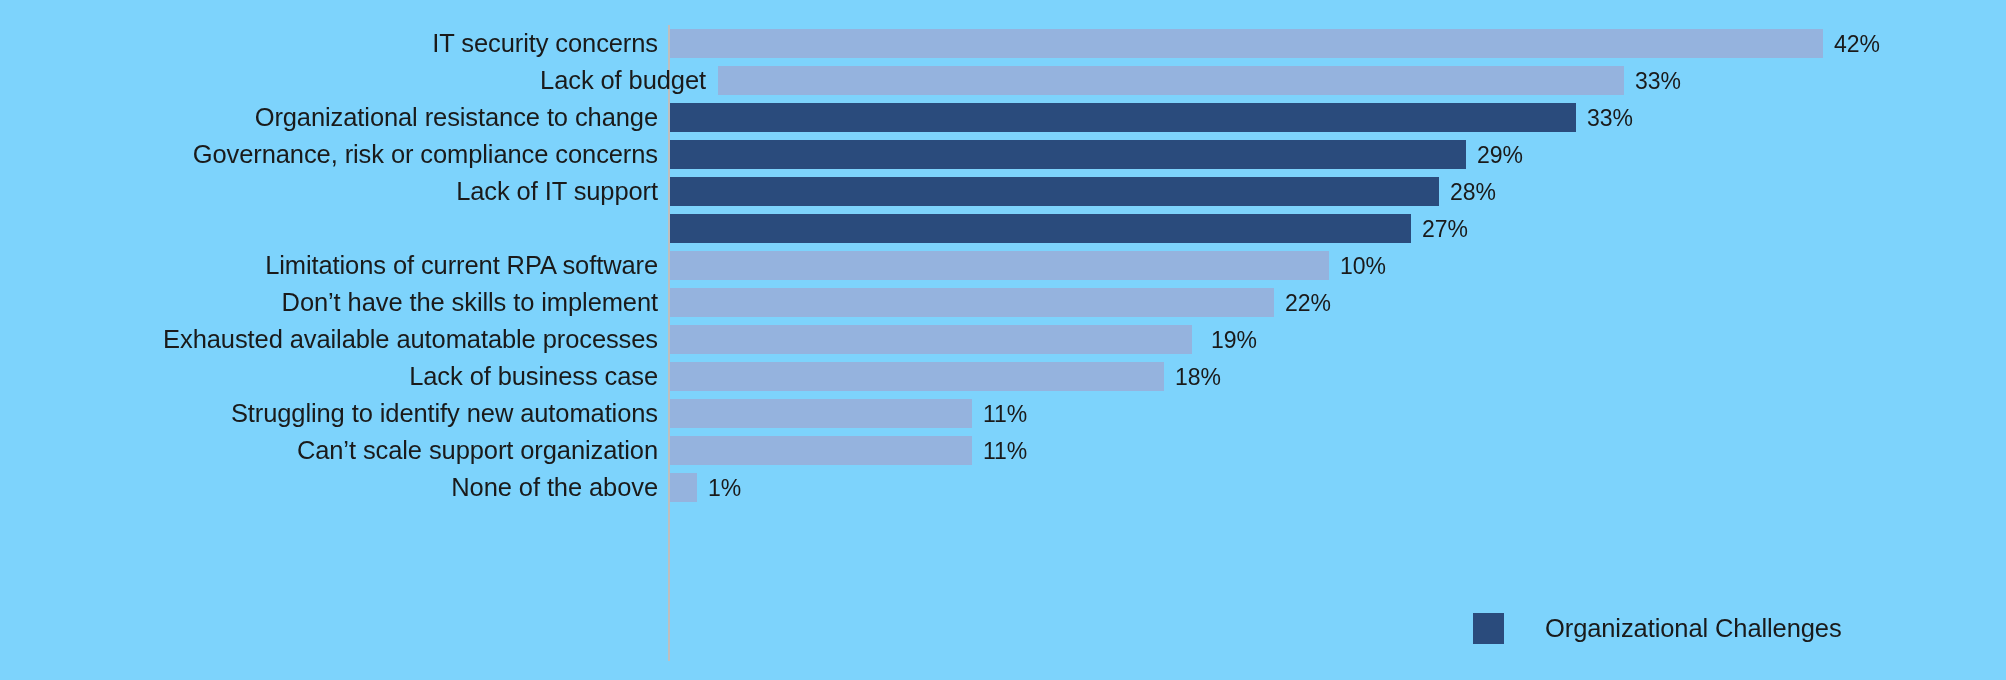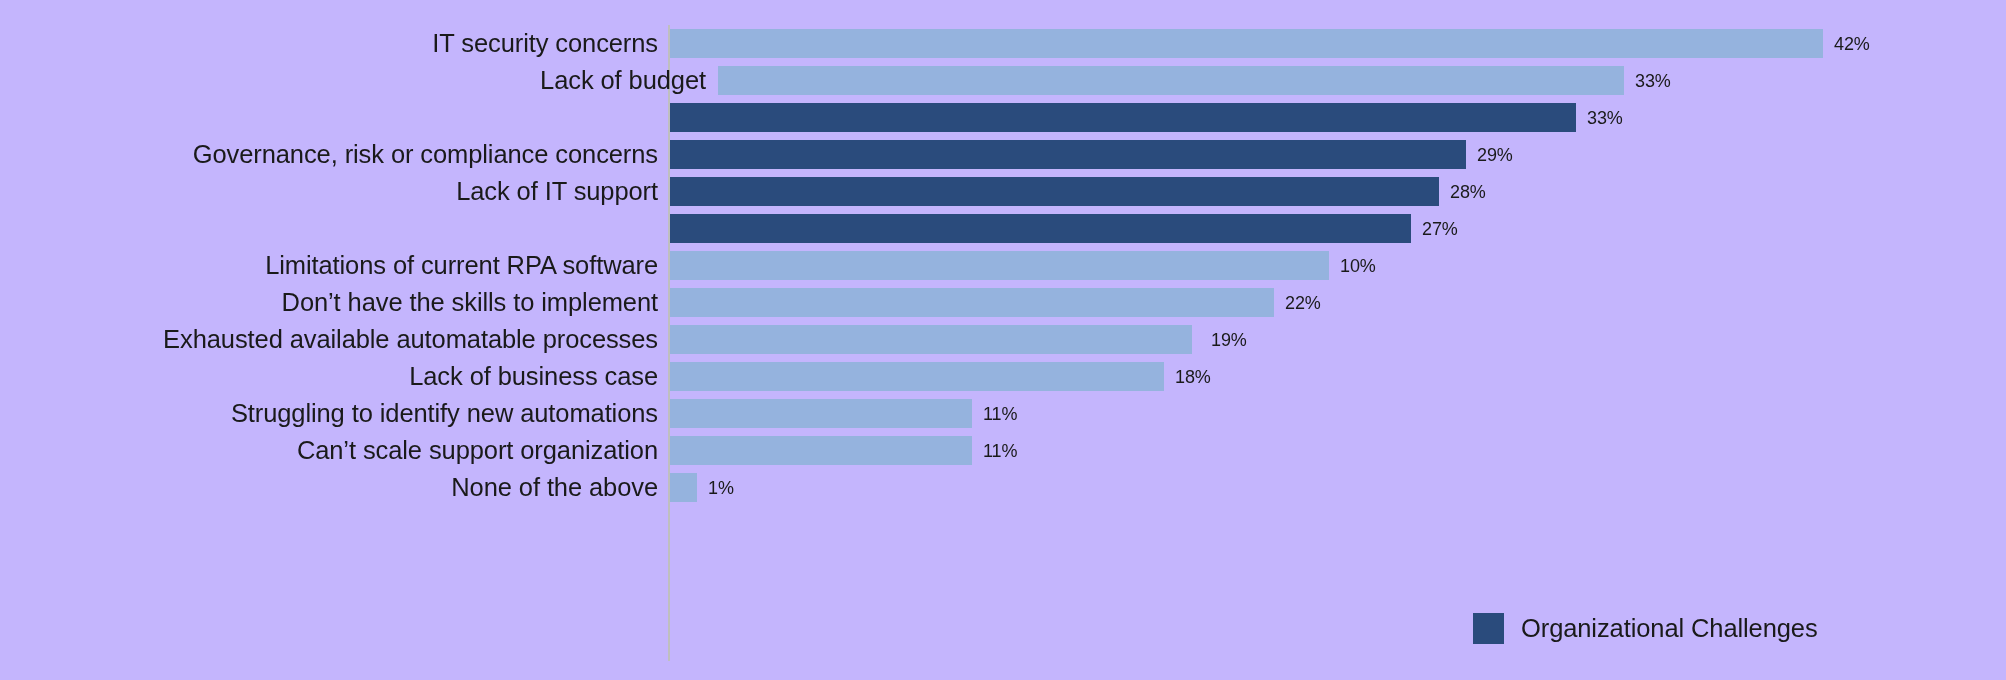--- a/index.html
+++ b/index.html
@@ -10,21 +10,21 @@
   body {
     width: 2006px;
     height: 680px;
     font-family: "Liberation Sans", "DejaVu Sans", sans-serif;
     overflow: hidden;
   }
   #chart-root {
     position: relative;
     width: 2006px;
     height: 680px;
-    background: #c4b5fd;
+    background: #7dd3fc;
   }
   
   #plot-area {
     position: absolute;
     left: 0;
     top: 0;
     width: 2006px;
     height: 680px;
   }
   #category-axis-line {
@@ -60,32 +60,33 @@
     height: 29px;
   }
   .bar.light { background: #95b3de; }
   .bar.dark  { background: #2a4b7c; }
   .value-label {
     position: absolute;
     top: 0;
     height: 37px;
     line-height: 38px;
     white-space: nowrap;
-    font-size: 18px;
+    font-size: 23px;
     color: #1a1a1a;
     letter-spacing: -0.1px;
   }
   
   #legend {
     position: absolute;
     left: 1473px;
     top: 608px;
     display: flex;
     align-items: center;
     height: 40px;
+    gap: 24px;
   }
   #legend-swatch {
     width: 31px;
     height: 31px;
     background: #2a4b7c;
     flex: 0 0 auto;
   }
   #legend-label {
     margin-left: 17px;
     font-size: 25.5px;
@@ -106,20 +107,21 @@
         <div class="cat-label">IT security concerns</div>
         <div class="bar light" style="width: 1153px;"></div>
         <div class="value-label" style="left: 1834px;">42%</div>
       </div>
       <div class="bar-row" style="top: 62px; margin-left: 48px;">
         <div class="cat-label">Lack of budget</div>
         <div class="bar light" style="width: 906px;"></div>
         <div class="value-label" style="left: 1587px;">33%</div>
       </div>
       <div class="bar-row" style="top: 99px;">
+        <div class="cat-label">Organizational resistance to change</div>
         <div class="bar dark" style="width: 906px;"></div>
         <div class="value-label" style="left: 1587px;">33%</div>
       </div>
       <div class="bar-row" style="top: 136px;">
         <div class="cat-label">Governance, risk or compliance concerns</div>
         <div class="bar dark" style="width: 796px;"></div>
         <div class="value-label" style="left: 1477px;">29%</div>
       </div>
       <div class="bar-row" style="top: 173px;">
         <div class="cat-label">Lack of IT support</div>

